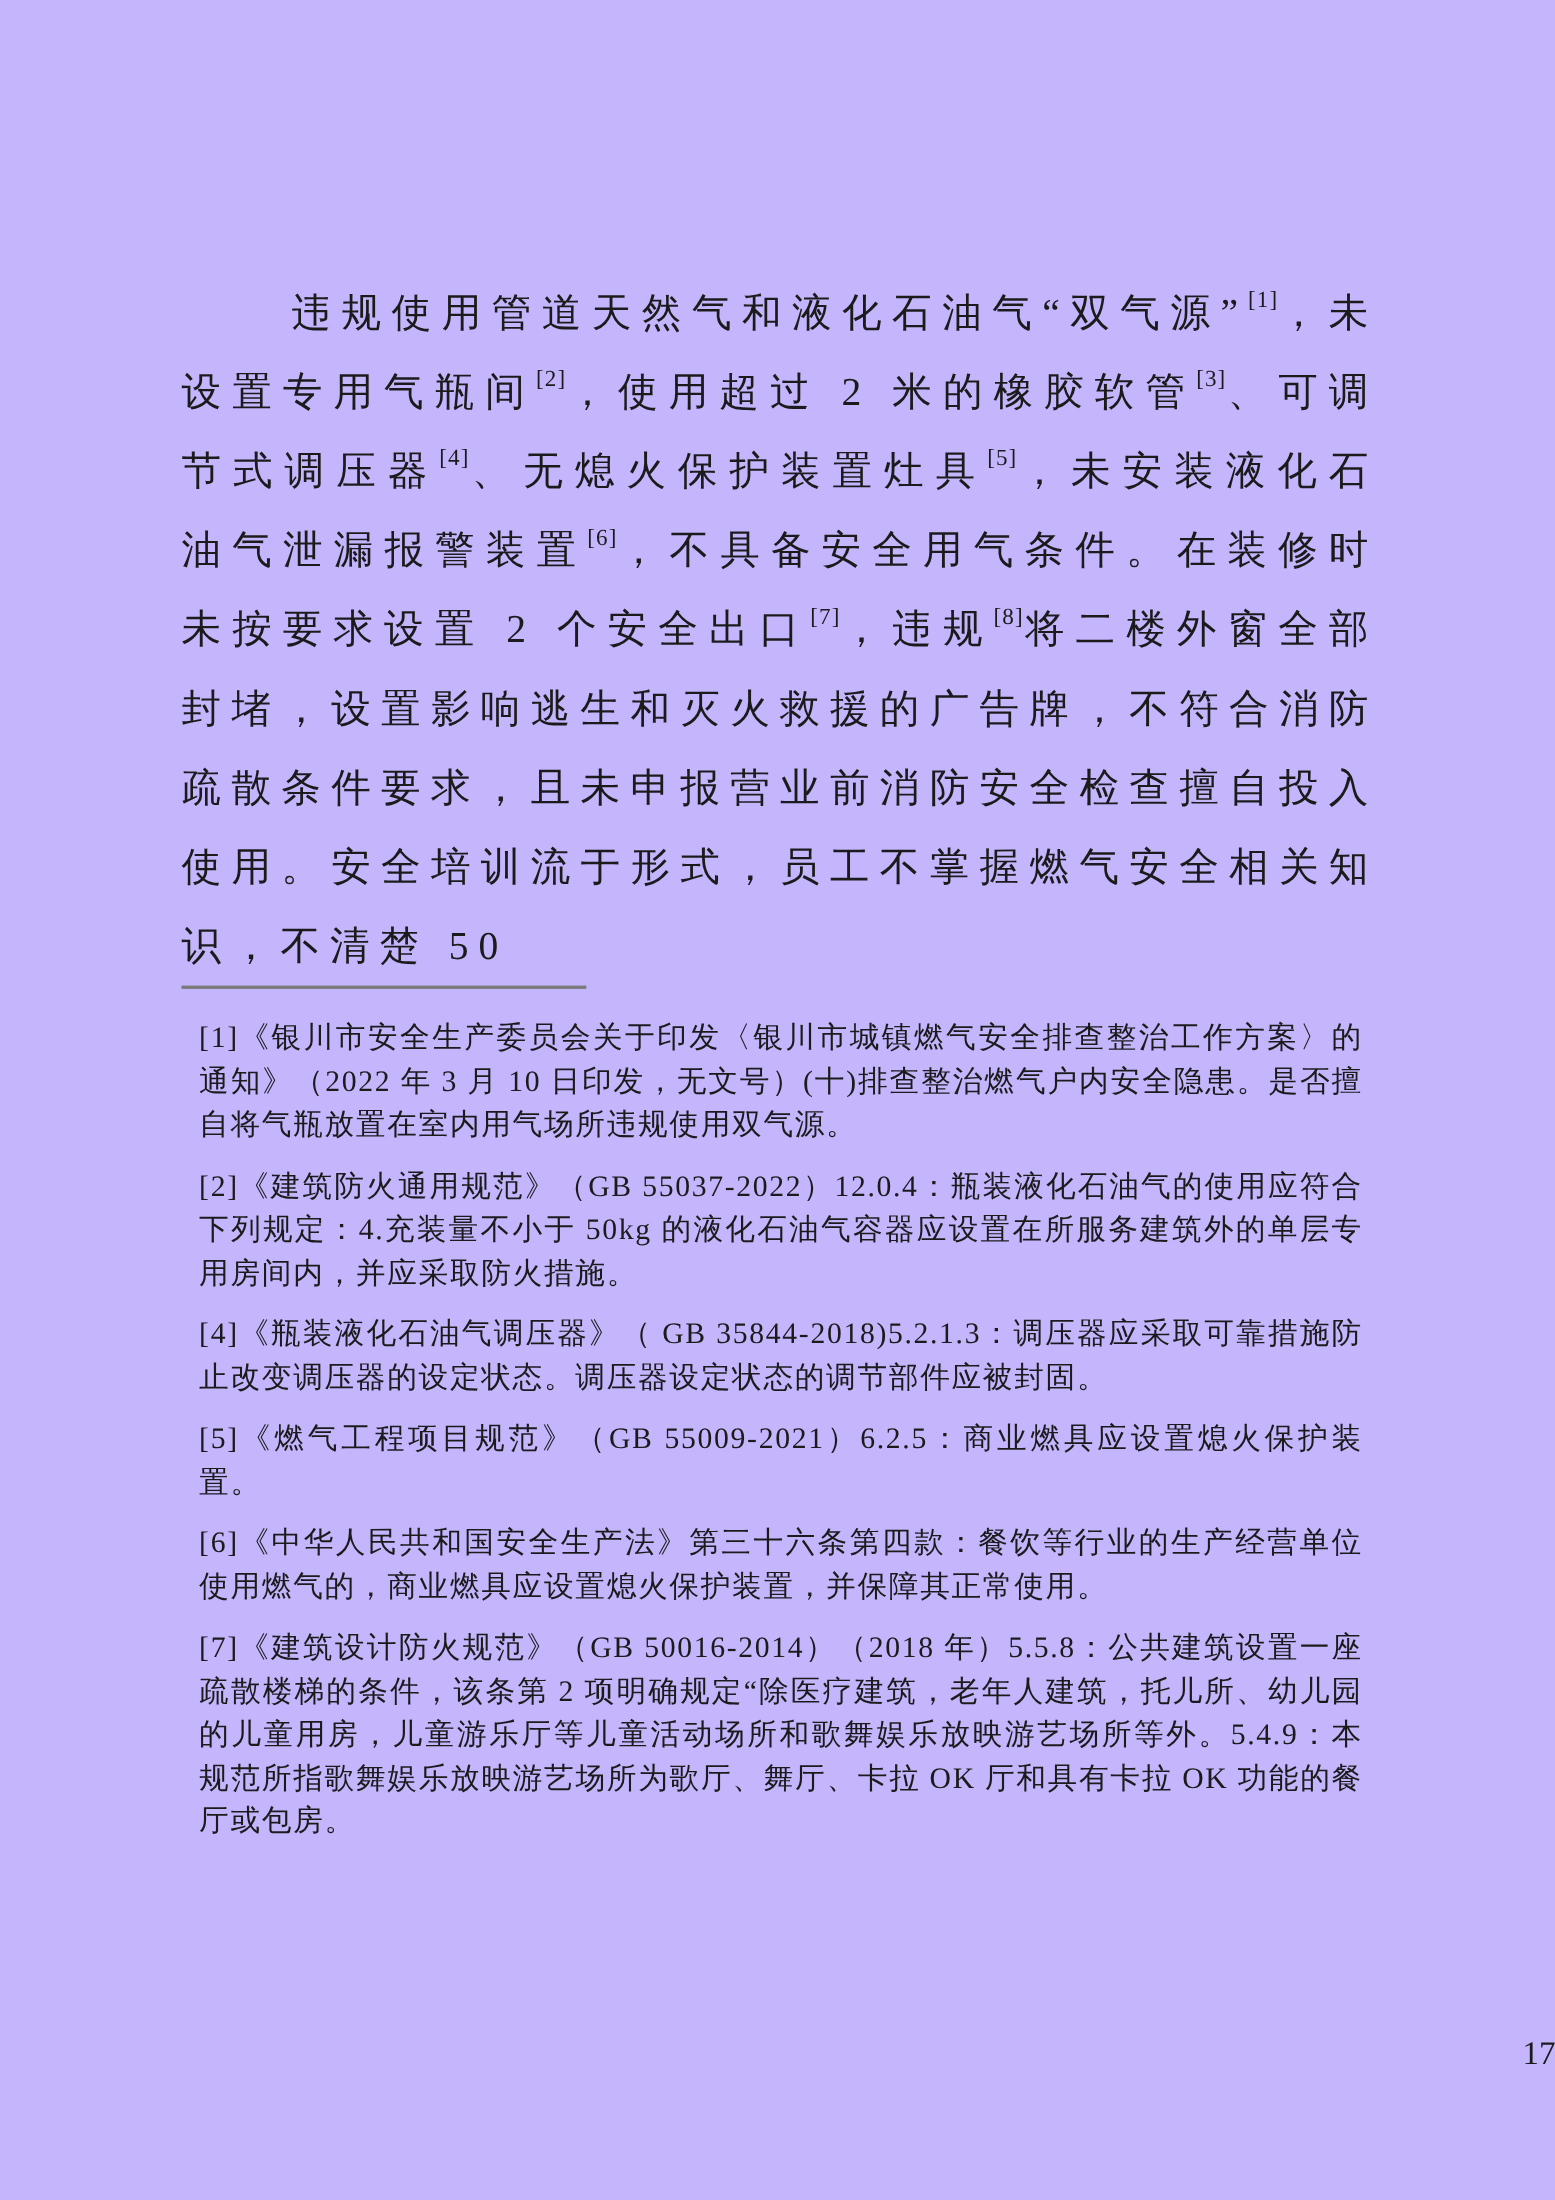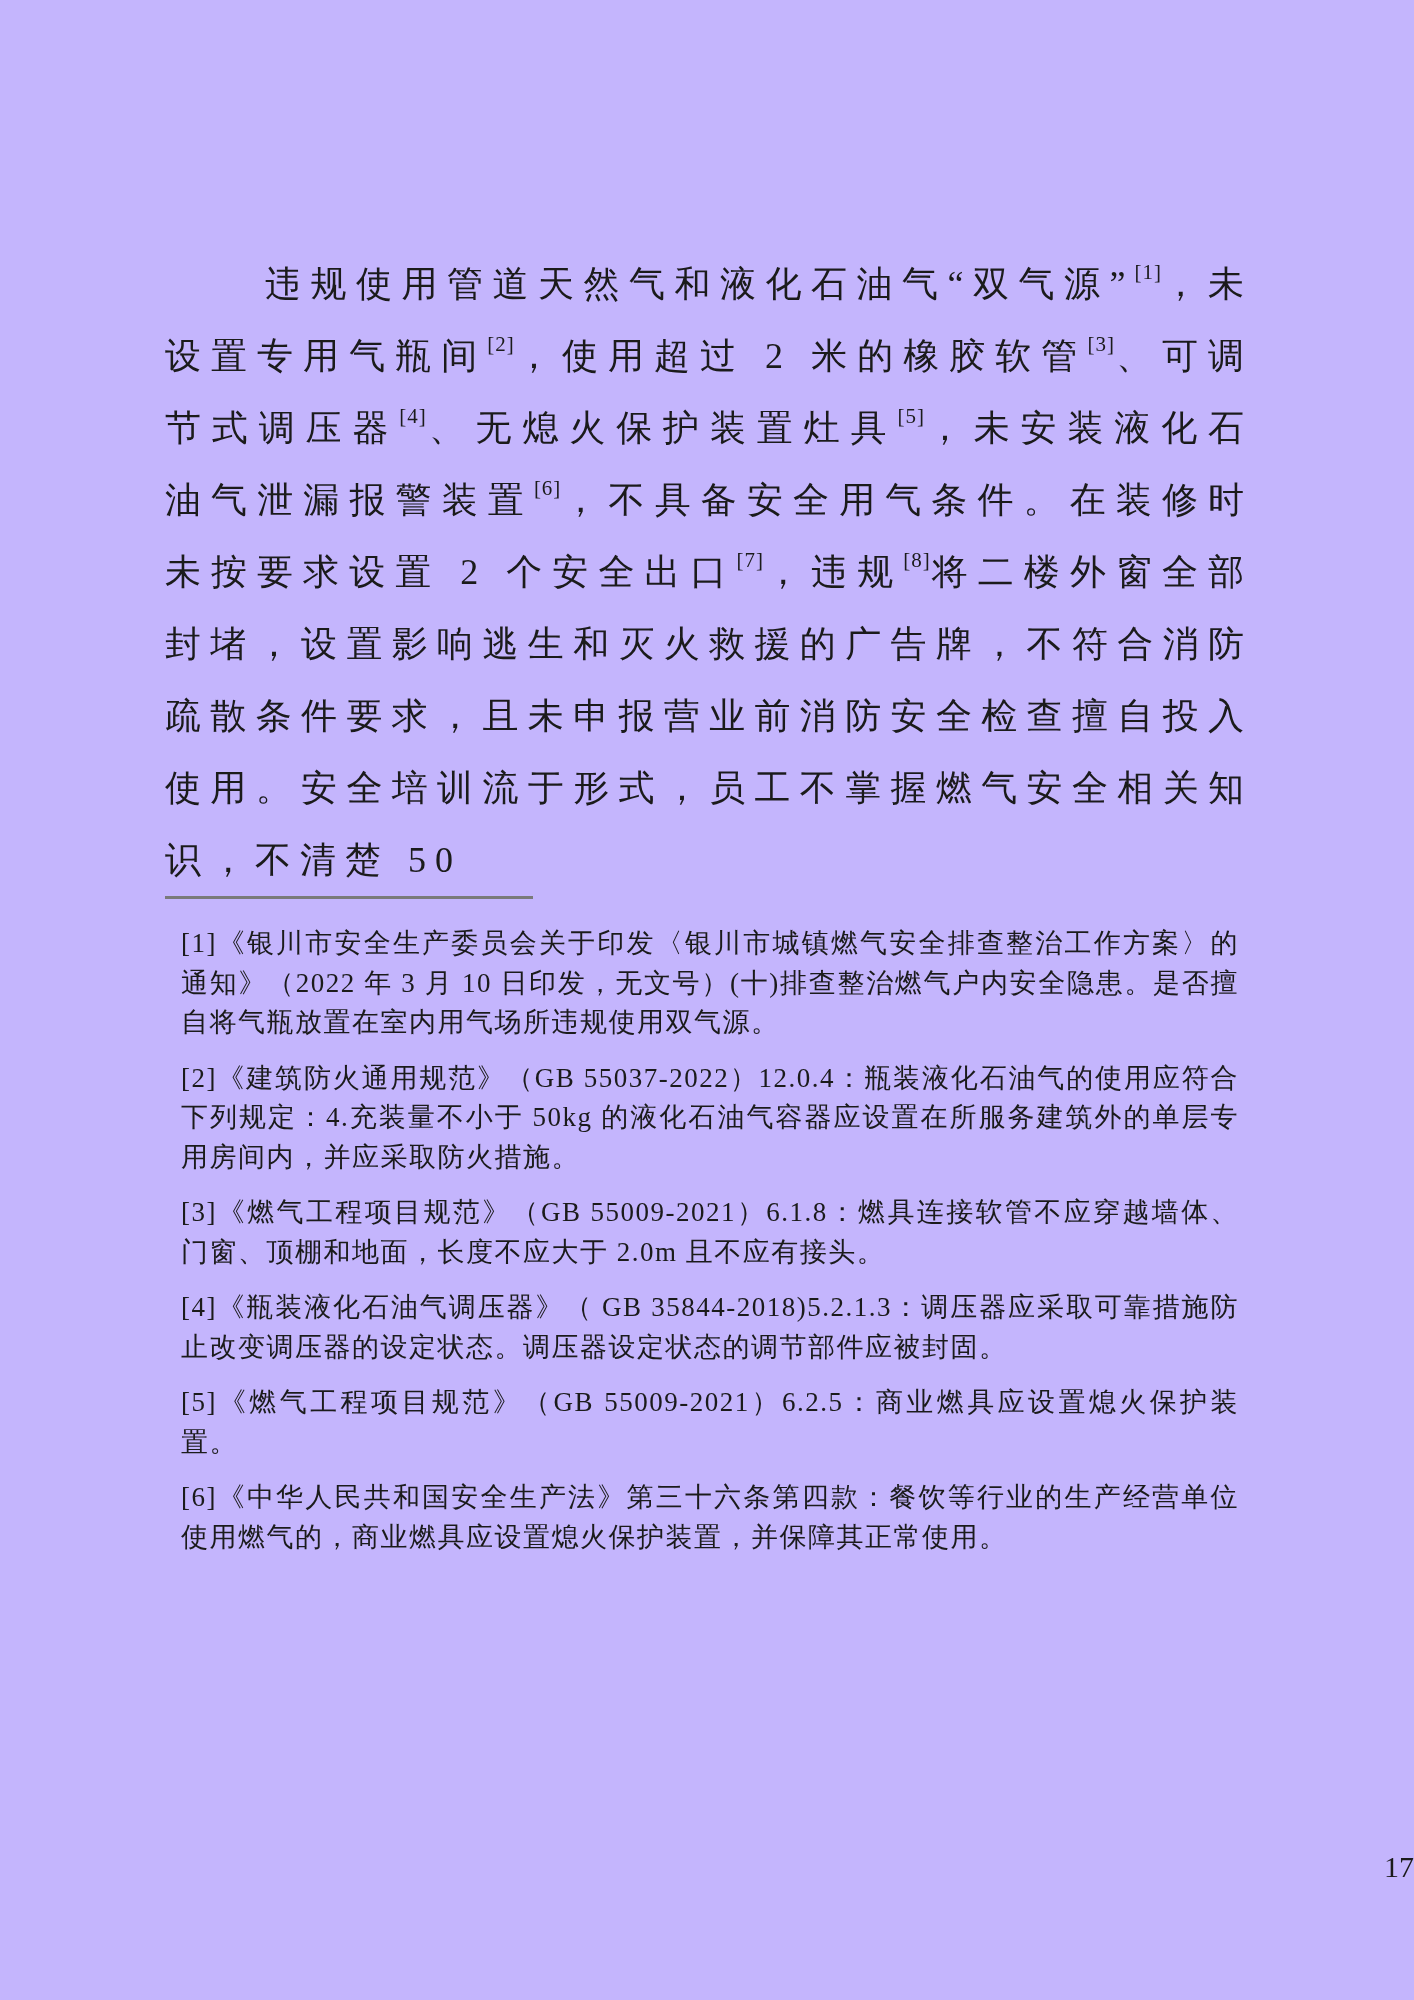--- a/index.html
+++ b/index.html
@@ -77,21 +77,21 @@
 
   <div class="main-text">
     <span class="seg">违规使用管道天然气和液化石油气“双气源”</span><span class="fn-ref">[1]</span><span class="seg">，未设置专用气瓶间</span><span class="fn-ref">[2]</span><span class="seg">，使用超过 2 米的橡胶软管</span><span class="fn-ref">[3]</span><span class="seg">、可调节式调压器</span><span class="fn-ref">[4]</span><span class="seg">、无熄火保护装置灶具</span><span class="fn-ref">[5]</span><span class="seg">，未安装液化石油气泄漏报警装置</span><span class="fn-ref">[6]</span><span class="seg">，不具备安全用气条件。在装修时未按要求设置 2 个安全出口</span><span class="fn-ref">[7]</span><span class="seg">，违规</span><span class="fn-ref">[8]</span><span class="seg">将二楼外窗全部封堵，设置影响逃生和灭火救援的广告牌，不符合消防疏散条件要求，且未申报营业前消防安全检查擅自投入使用。安全培训流于形式，员工不掌握燃气安全相关知识，不清楚 50</span>
   </div>
 
   <div class="footnote-separator"></div>
 
   <div class="footnotes">
     <p><span class="fn-marker">[1]</span><span class="fn-text">《银川市安全生产委员会关于印发〈银川市城镇燃气安全排查整治工作方案〉的通知》（2022 年 3 月 10 日印发，无文号）(十)排查整治燃气户内安全隐患。是否擅自将气瓶放置在室内用气场所违规使用双气源。</span></p>
     <p><span class="fn-marker">[2]</span><span class="fn-text">《建筑防火通用规范》（GB 55037-2022）12.0.4：瓶装液化石油气的使用应符合下列规定：4.充装量不小于 50kg 的液化石油气容器应设置在所服务建筑外的单层专用房间内，并应采取防火措施。</span></p>
-    <p><span class="fn-marker">[3]</span><span class="fn-text">《燃气工程项目规范》（GB 55009-2021）6.1.8：燃具连接软管不应穿越墙体、门窗、顶棚和地面，长度不应大于 2.0m 且不应有接头。</span></p>
     <p><span class="fn-marker">[4]</span><span class="fn-text">《瓶装液化石油气调压器》（ GB 35844-2018)5.2.1.3：调压器应采取可靠措施防止改变调压器的设定状态。调压器设定状态的调节部件应被封固。</span></p>
     <p><span class="fn-marker">[5]</span><span class="fn-text">《燃气工程项目规范》（GB 55009-2021）6.2.5：商业燃具应设置熄火保护装置。</span></p>
     <p><span class="fn-marker">[6]</span><span class="fn-text">《中华人民共和国安全生产法》第三十六条第四款：餐饮等行业的生产经营单位使用燃气的，商业燃具应设置熄火保护装置，并保障其正常使用。</span></p>
+    <p><span class="fn-marker">[7]</span><span class="fn-text">《建筑设计防火规范》（GB 50016-2014）（2018 年）5.5.8：公共建筑设置一座疏散楼梯的条件，该条第 2 项明确规定“除医疗建筑，老年人建筑，托儿所、幼儿园的儿童用房，儿童游乐厅等儿童活动场所和歌舞娱乐放映游艺场所等外。5.4.9：本规范所指歌舞娱乐放映游艺场所为歌厅、舞厅、卡拉 OK 厅和具有卡拉 OK 功能的餐厅或包房。</span></p>
   </div>
 
   <div class="page-number">17</div>
 
 </div>
 
 </body></html>

